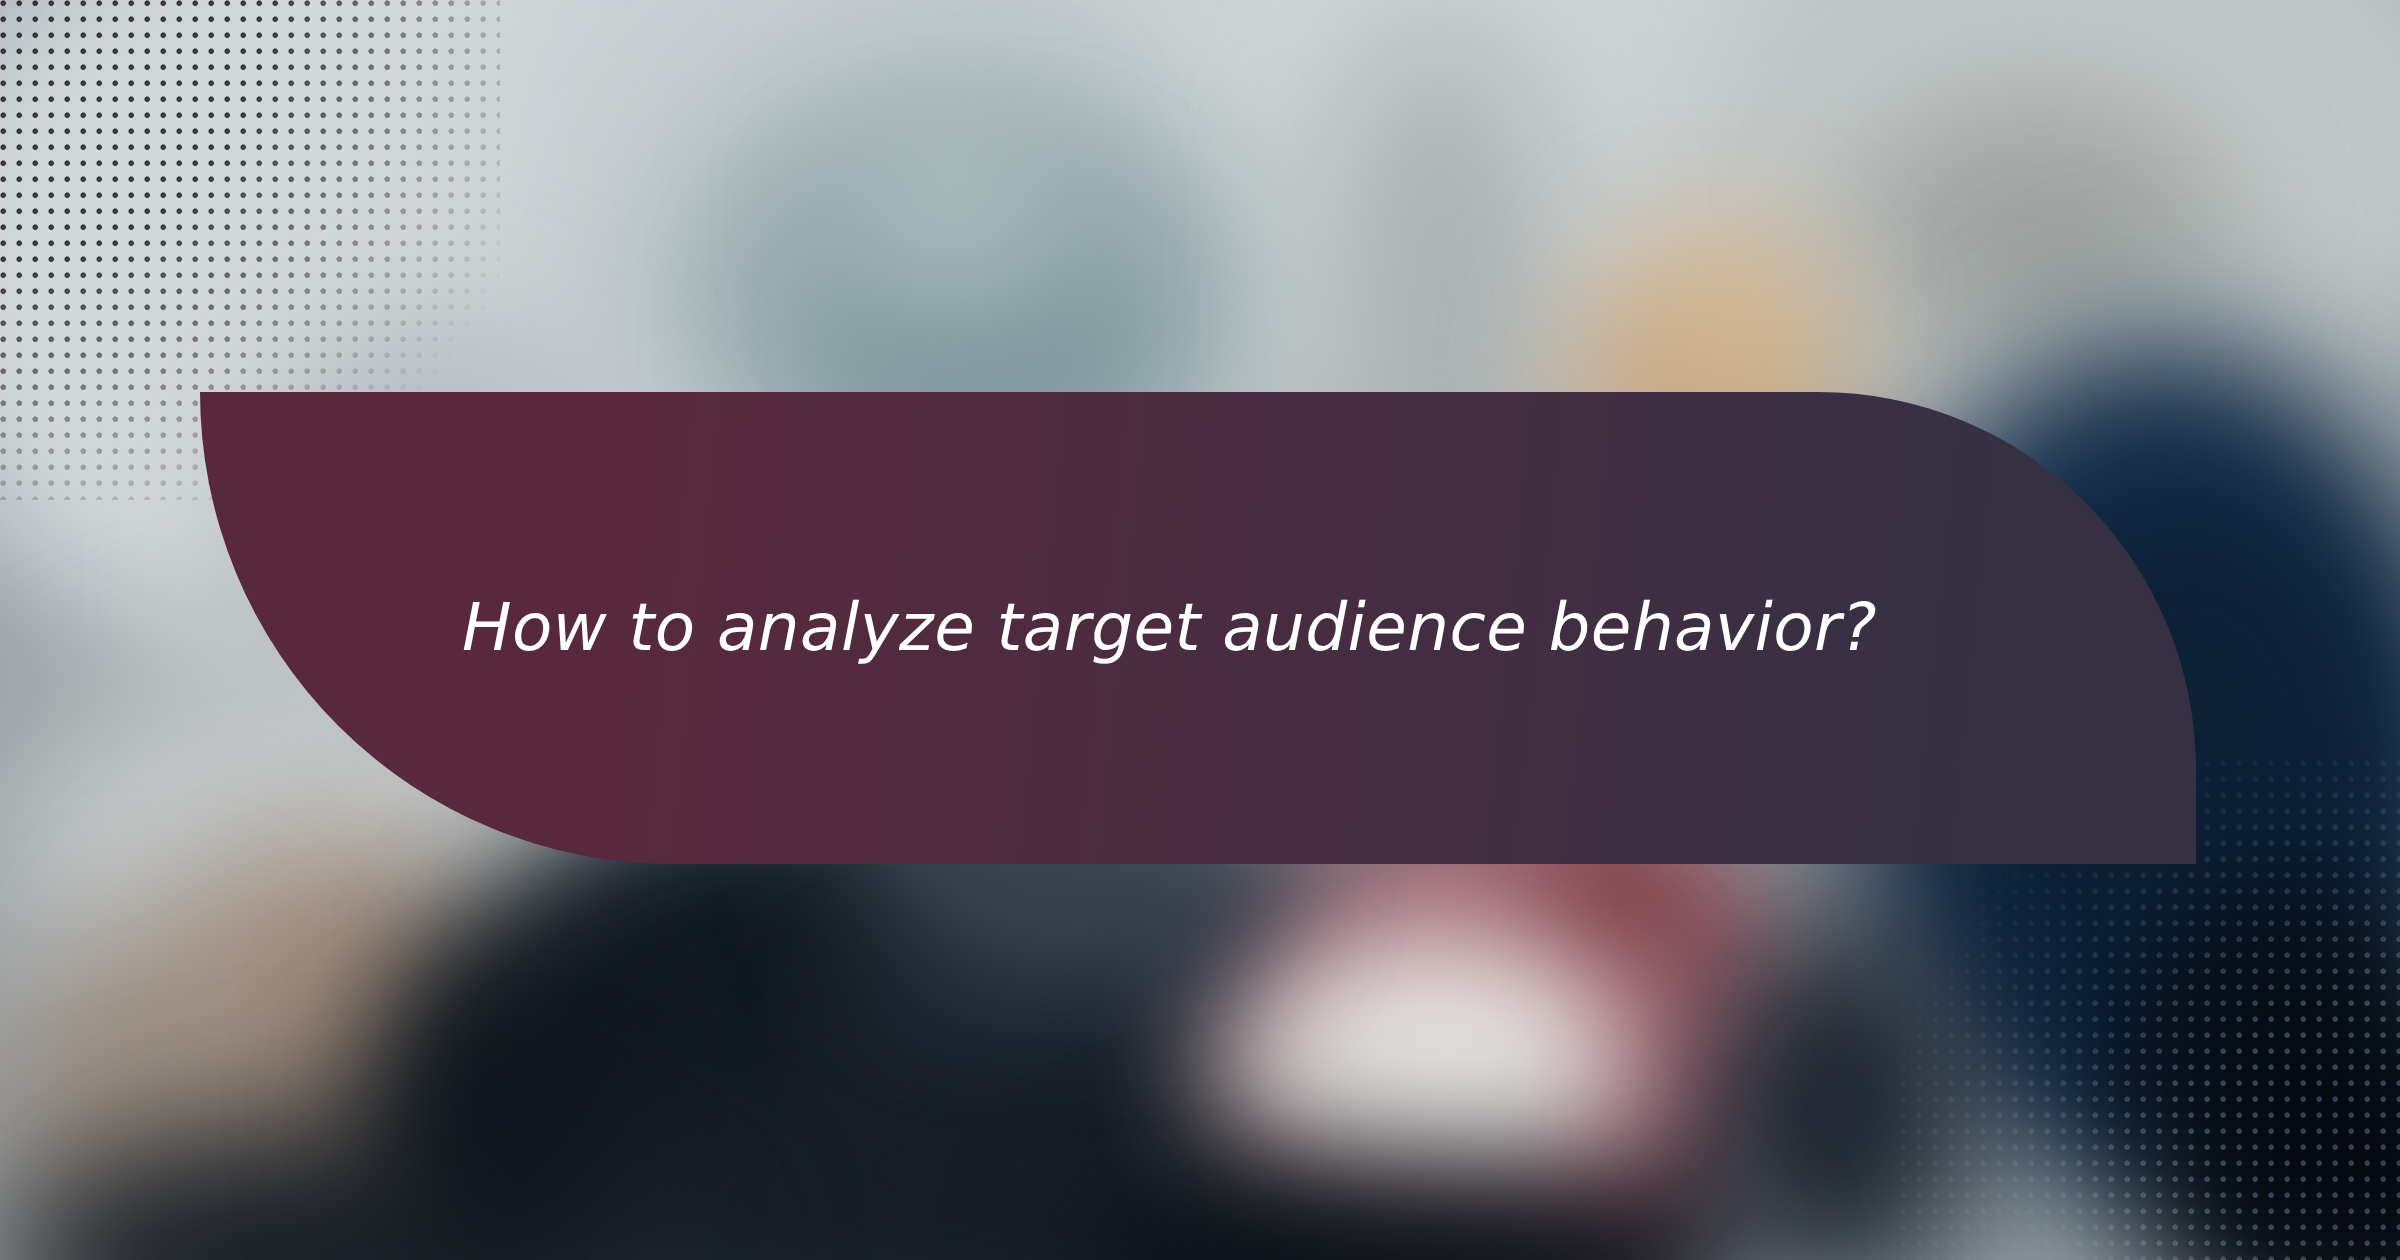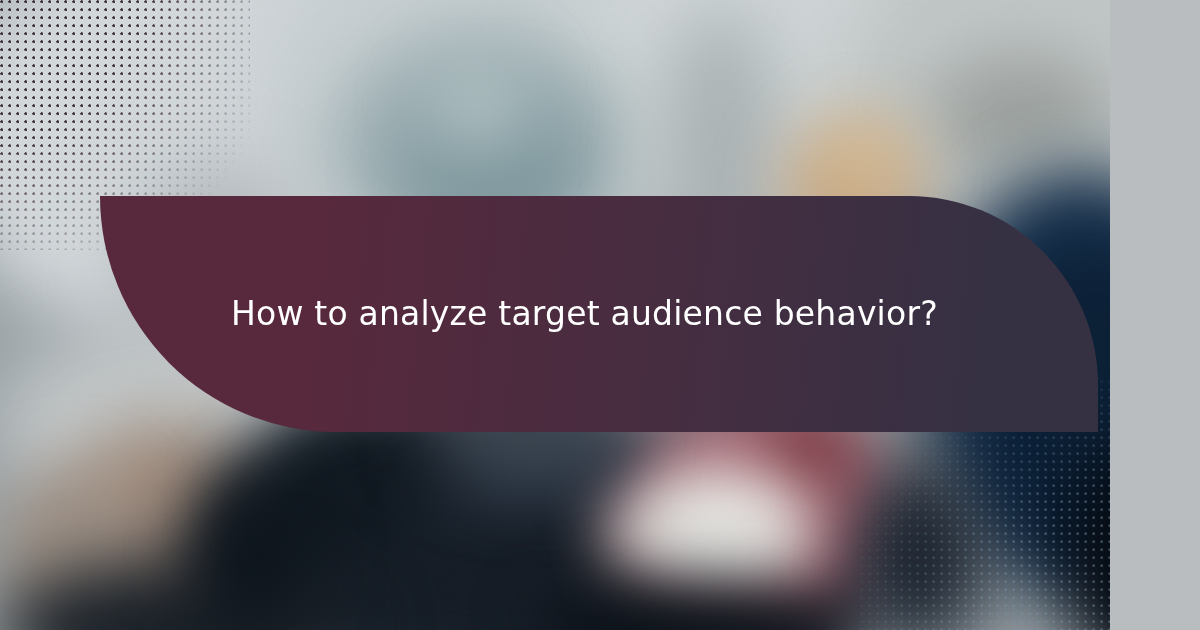--- a/index.html
+++ b/index.html
@@ -5,23 +5,24 @@
   * { margin:0; padding:0; box-sizing:border-box; }
   html, body {
     width:1200px; height:630px;
     overflow:hidden;
     background:#b9bdc0;
     font-family:"DejaVu Sans", sans-serif;
   }
 
   .stage {
     position:relative;
-    width:1110px;
+    width:1200px;
     height:630px;
     overflow:hidden;
+    font-style:italic;
   }
 
   
   .photo {
     position:absolute;
     inset:0;
     background-color:#9aa2a6;
     overflow:hidden;
   }
   .photo span {

